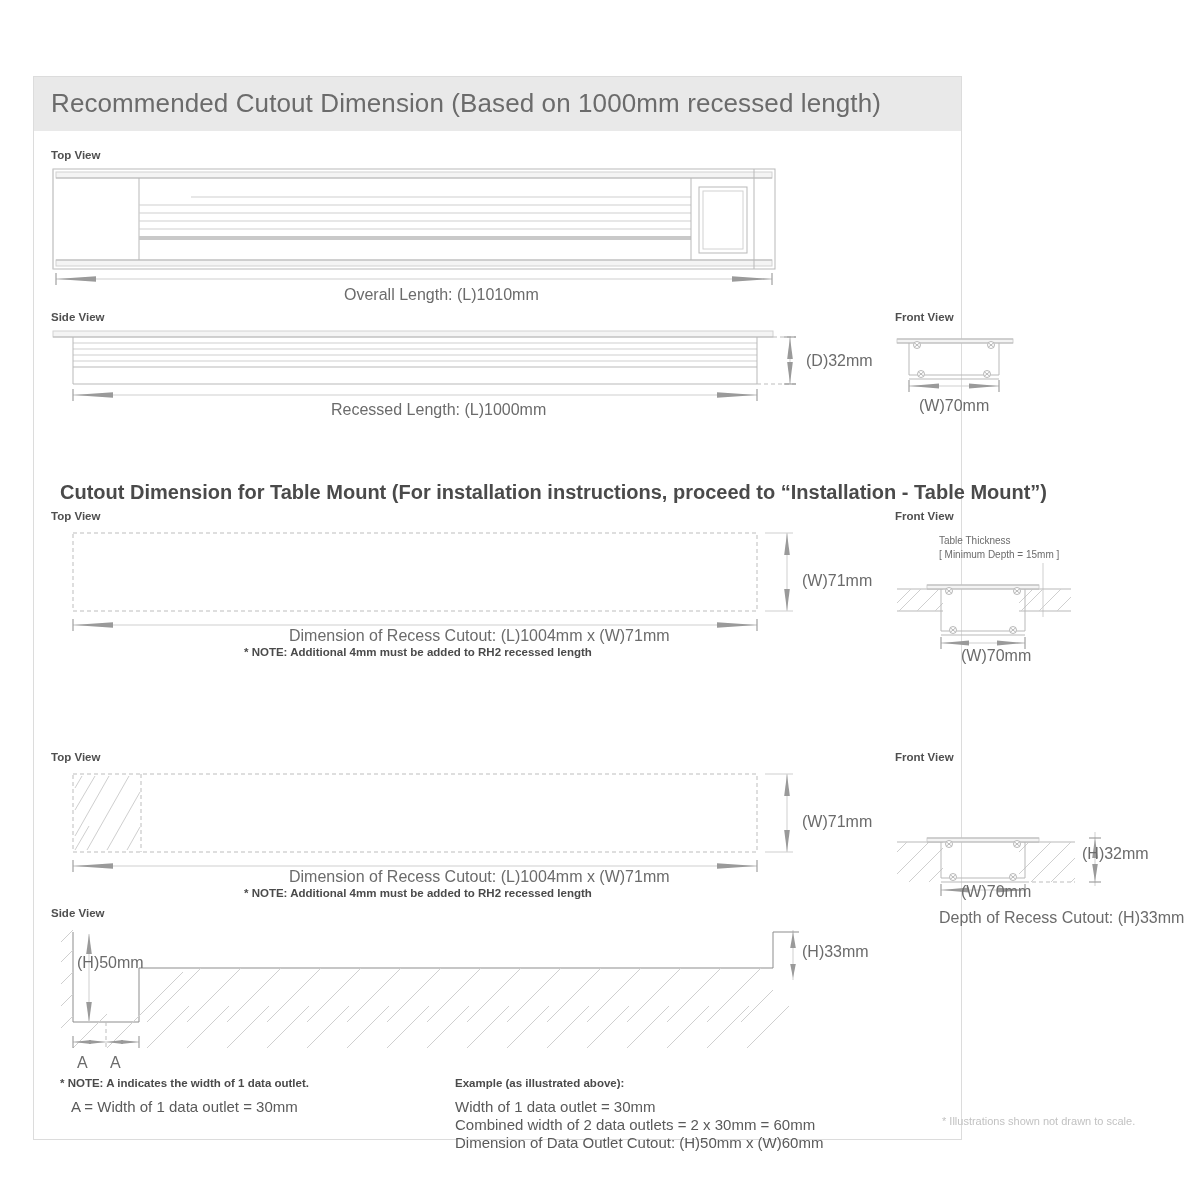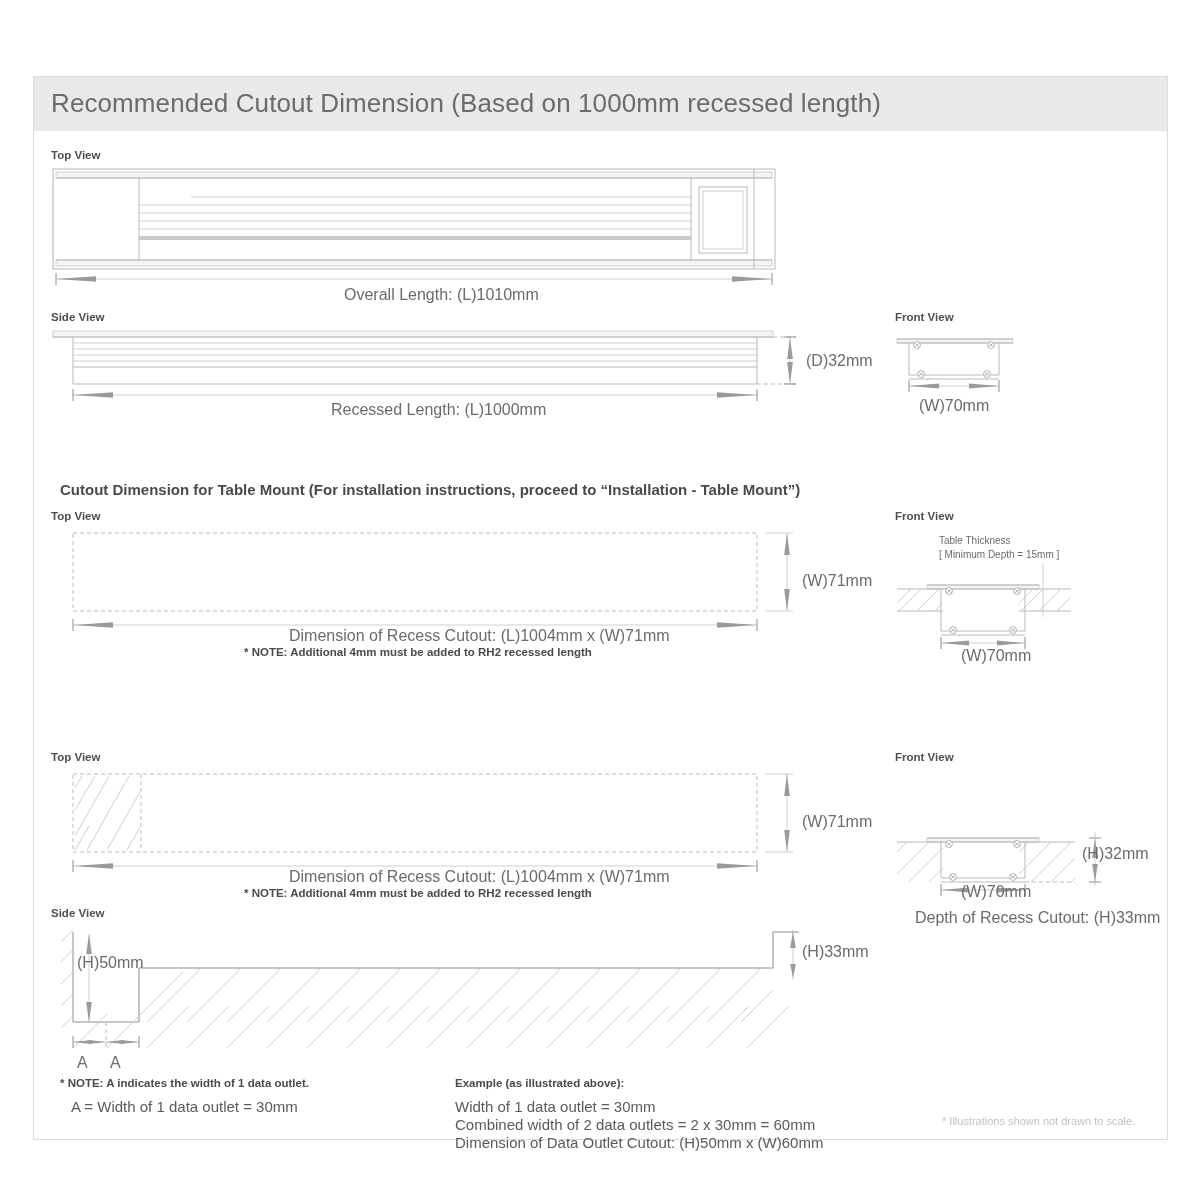--- a/index.html
+++ b/index.html
@@ -6,36 +6,36 @@
   body{
     width:1200px;height:1200px;
     background:#ffffff;
     font-family:"Liberation Sans", sans-serif;
     color:#595959;
     overflow:hidden;
   }
   .page{position:relative;width:1200px;height:1200px;}
 
   .card{
-    position:absolute;left:33px;top:76px;width:1135px;height:1064px;
+    position:absolute;left:33px;top:76px;width:929px;height:1064px;
     border:1px solid #dcdcdc;background:#fff;box-sizing:border-box;
   }
   .card-header{
     position:absolute;left:0;top:0;width:100%;height:54px;
     background:#e9e9e9;box-sizing:border-box;
   }
   .card-title{
     position:absolute;left:17px;top:11px;
     font-size:26px;font-weight:400;color:#6b6b6b;letter-spacing:.1px;
     white-space:nowrap;
   }
 
   .lbl{position:absolute;white-space:nowrap;}
   .view-label{font-size:11.5px;font-weight:bold;color:#4f4f4f;}
-  .section-title{font-size:15px;font-weight:bold;color:#4a4a4a;white-space:nowrap;}
+  .section-title{font-size:20px;font-weight:bold;color:#4a4a4a;white-space:nowrap;}
   .dim-text{font-size:16px;color:#6b6b6b;}
   .note-text{font-size:15px;color:#5a5a5a;}
   .note-bold{font-size:11.5px;font-weight:bold;color:#4a4a4a;}
   .footer-note{font-size:11px;color:#c2c2c2;}
   .small-text{font-size:10px;color:#6b6b6b;}
 
   svg{position:absolute;overflow:visible;}
   .ln{stroke:#b9b9b9;stroke-width:1;fill:none;}
   .ln-d{stroke:#8d8d8d;stroke-width:1;fill:none;}
   .ln-lt{stroke:#d2d2d2;stroke-width:1;fill:none;}
@@ -295,21 +295,21 @@
       <polygon class="arrow" points="200,100 197.2,82 202.8,82"></polygon>
 
       <line class="ln-thin" x1="46" y1="108" x2="130" y2="108"></line>
       <line class="ln-d" x1="46" y1="102" x2="46" y2="114"></line>
       <line class="ln-d" x1="130" y1="102" x2="130" y2="114"></line>
       <polygon class="arrow" points="46,108 74,105.6 74,110.4"></polygon>
       <polygon class="arrow" points="130,108 102,105.6 102,110.4"></polygon>
     </svg>
     <div class="lbl dim-text" style="left:1048px;top:768px;">(H)32mm</div>
     <div class="lbl dim-text" style="left:927px;top:806px;">(W)70mm</div>
-    <div class="lbl dim-text" style="left:881px;top:832px;">Depth of Recess Cutout: (H)33mm</div>
+    <div class="lbl dim-text" style="left:905px;top:832px;">Depth of Recess Cutout: (H)33mm</div>
 
     <div class="lbl view-label" style="left:17px;top:830px;">Side View</div>
 
     <svg style="left:17px;top:845px;" width="810" height="140">
 
       <path class="ln-d" d="M 22 10 L 22 100 L 88 100 L 88 46 L 722 46 L 722 10"></path>
 
       <g class="hatch-ln">
         <line x1="96" y1="100" x2="150" y2="46"></line>
         <line x1="136" y1="100" x2="190" y2="46"></line>

